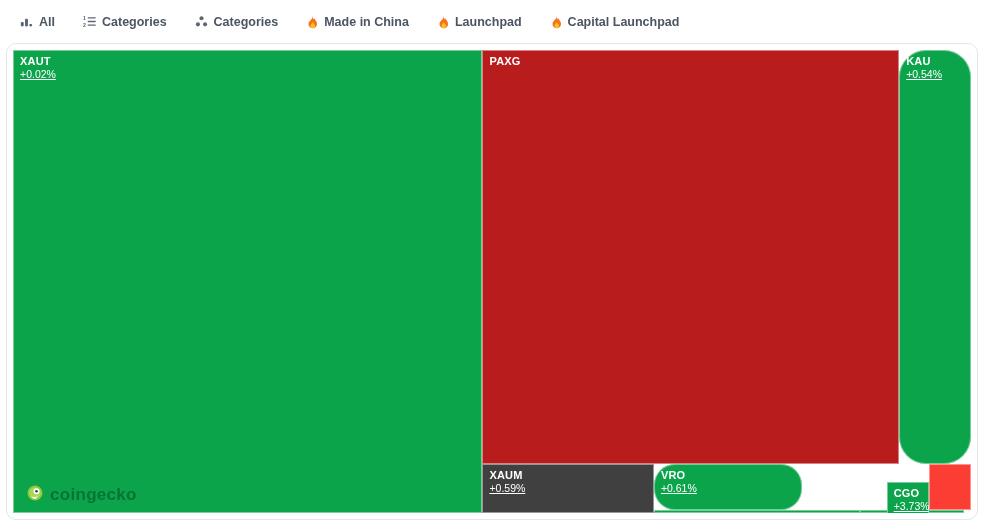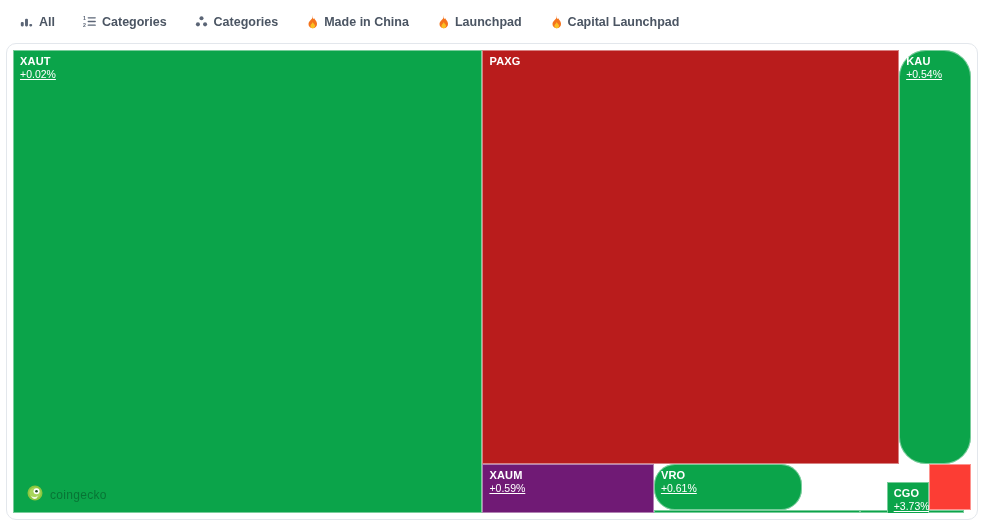--- a/index.html
+++ b/index.html
@@ -56,21 +56,21 @@
   .cell-symbol { display: block; font-weight: bold; font-size: 11px; letter-spacing: 0.2px; }
   .cell-change { display: block; font-size: 10.5px; text-decoration: underline; }
 
   
   .watermark {
     position: absolute; left: 14px; bottom: 8px;
     display: flex; align-items: center; gap: 7px;
     z-index: 5;
   }
   .wm-label {
-    font-size: 12px; font-weight: normal;
+    font-size: 17px; font-weight: bold;
     color: rgba(0, 0, 0, 0.30);
     letter-spacing: 0.3px;
   }
 </style>
 </head>
 <body>
 
 <nav class="tabs" id="tabs">
     <button class="tab">
       <span class="tab-icon">
@@ -141,21 +141,21 @@
           <span class="cell-symbol">CGO</span>
           <span class="cell-change">+3.73%</span>
         </div>
       </div>
       <div class="cell" style="left: 66.9%; top: 89.4%; width: 15.5%; height: 9.95%; background: rgb(11, 164, 74); border-radius: 21px;">
         <div class="cell-label">
           <span class="cell-symbol">VRO</span>
           <span class="cell-change">+0.61%</span>
         </div>
       </div>
-      <div class="cell" style="left: 49%; top: 89.4%; width: 17.9%; height: 10.6%; background: #701a75;">
+      <div class="cell" style="left: 49%; top: 89.4%; width: 17.9%; height: 10.6%; background: #404040;">
         <div class="cell-label">
           <span class="cell-symbol">XAUM</span>
           <span class="cell-change">+0.59%</span>
         </div>
       </div>
       <div class="cell" style="left: 92.5%; top: 0%; width: 7.5%; height: 89.4%; background: rgb(11, 164, 74); border-radius: 27px;">
         <div class="cell-label">
           <span class="cell-symbol">KAU</span>
           <span class="cell-change">+0.54%</span>
         </div>

